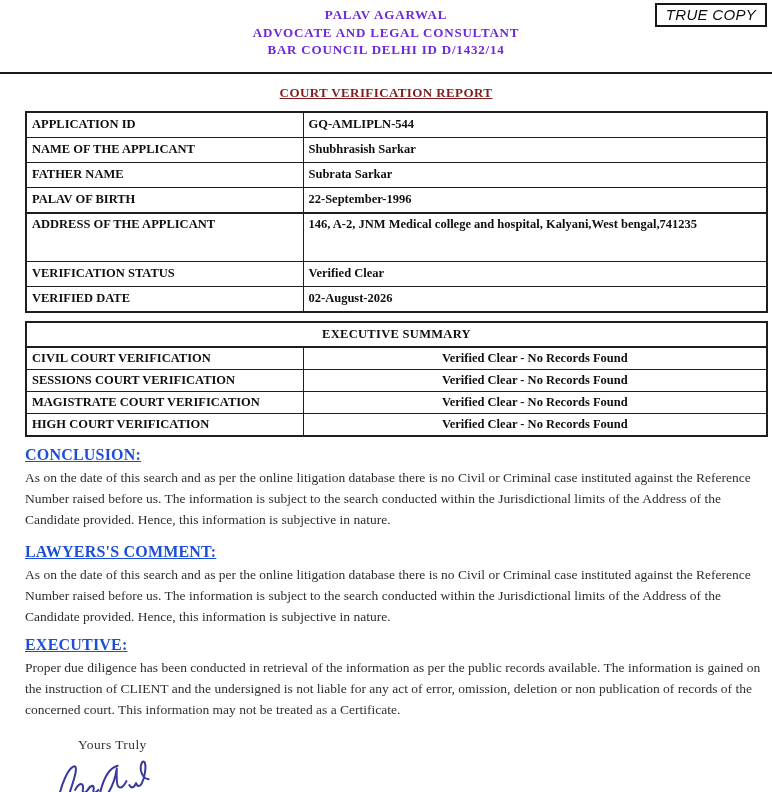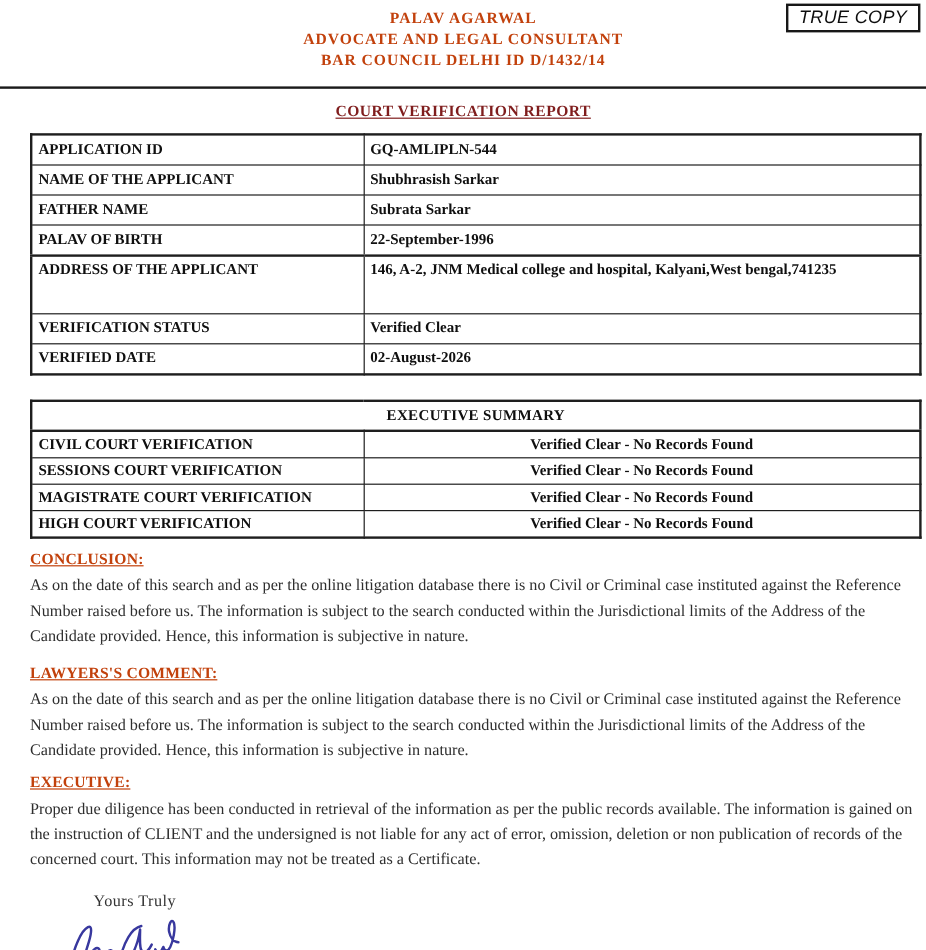--- a/index.html
+++ b/index.html
@@ -8,21 +8,21 @@
     width:772px;height:792px;
     background:#ffffff;
     font-family:"Liberation Serif","DejaVu Serif",serif;
     color:#111;
     overflow:hidden;
   }
   
   .letterhead{
     padding-top:6px;
     text-align:center;
-    color:#c2410c;
+    color:#6d28d9;
     font-weight:bold;
     font-size:13px;
     line-height:17.5px;
     letter-spacing:0.8px;
   }
   .stamp{
     position:absolute;
     top:3px;right:5px;
     border:2px solid #171717;
     padding:1px 9px 2px 9px;
@@ -57,40 +57,40 @@
     color:#0f0f0f;
     padding:2px 5px;
     overflow:hidden;white-space:nowrap;
   }
   .details{margin-top:10px;}
   .details col.c1{width:277px;}
   .details td{height:20px;}
   .row-address td{height:42px;vertical-align:top;padding-top:3px;}
   .row-address td.val{white-space:normal;}
   .row-thick td{border-top:2px solid #1e1e1e;}
-  .summary{margin-top:20px;}
+  .summary{margin-top:8px;}
   .summary col.c1{width:277px;}
   .summary th{
     text-align:center;
     font-size:12.5px;
     height:19px;
     letter-spacing:0.3px;
     border-bottom:2px solid #1e1e1e;
   }
   .summary td{height:17px;}
   .summary td.val{text-align:center;}
   
   .section{margin-left:25px;width:737px;}
   .section-heading{
     margin-top:9px;
     font-weight:bold;
-    font-size:13px;
+    font-size:16px;
     text-decoration:underline;
     letter-spacing:0.2px;
-    color:#c2410c;
+    color:#1d4ed8;
   }
   .section-body{
     margin-top:3px;
     font-size:13.5px;
     line-height:21px;
     color:#2e2e2e;
     font-family:Liberation Serif, serif;
   }
   
   .closing{margin:17px 0 0 78px;font-size:13.5px;color:#333;letter-spacing:0.4px;}

